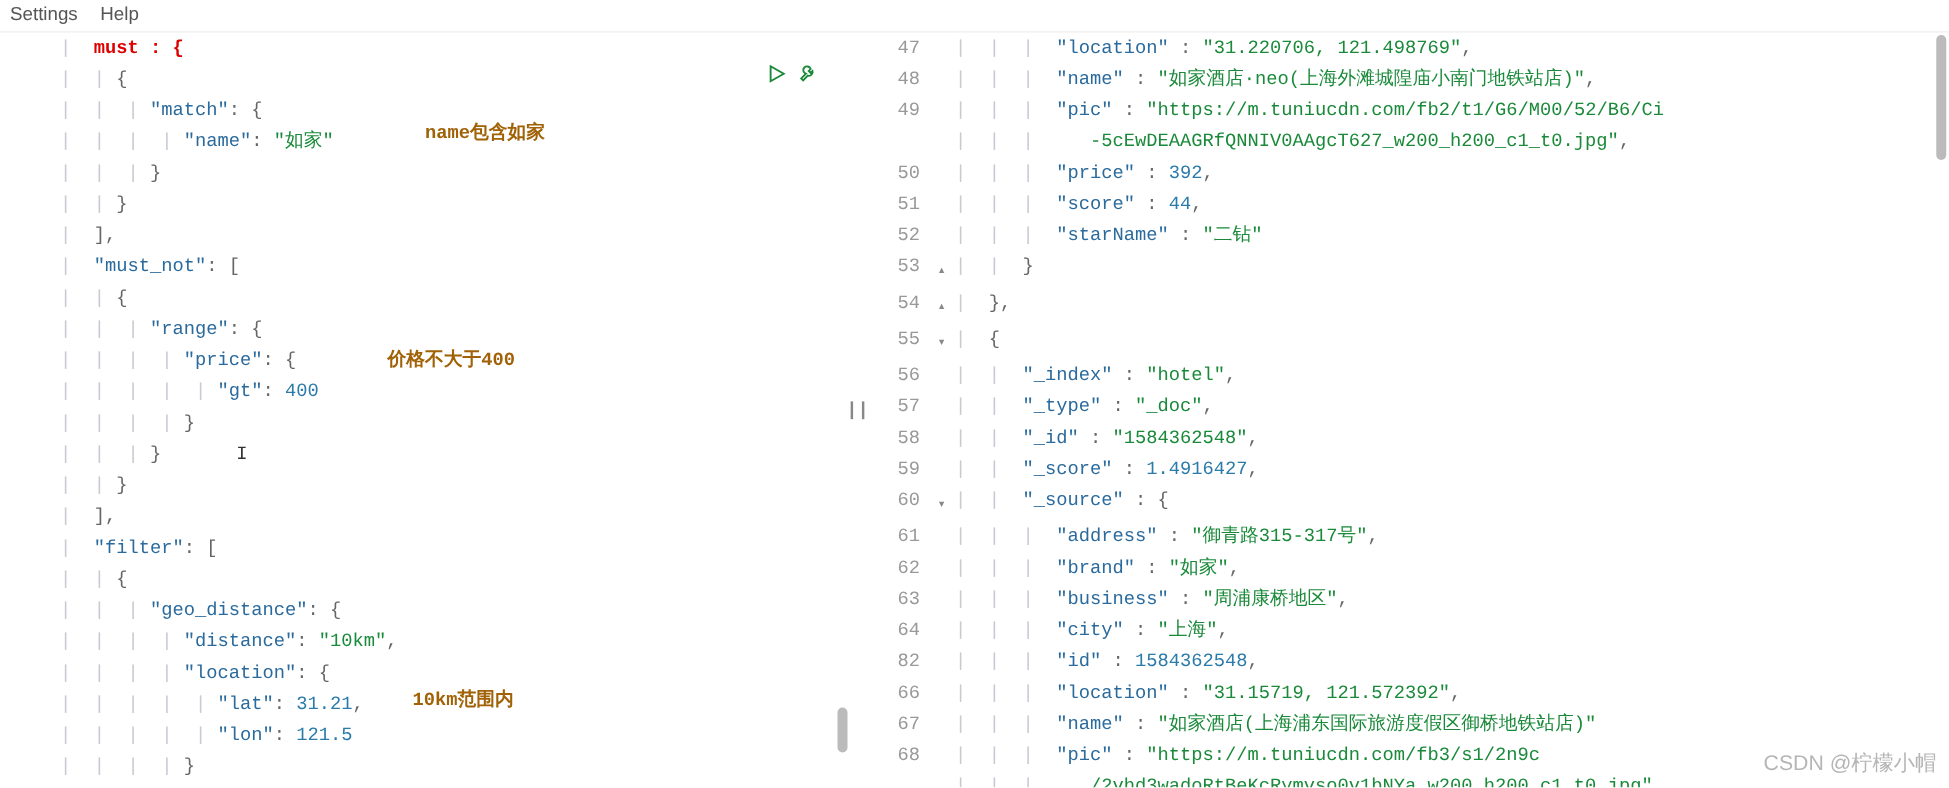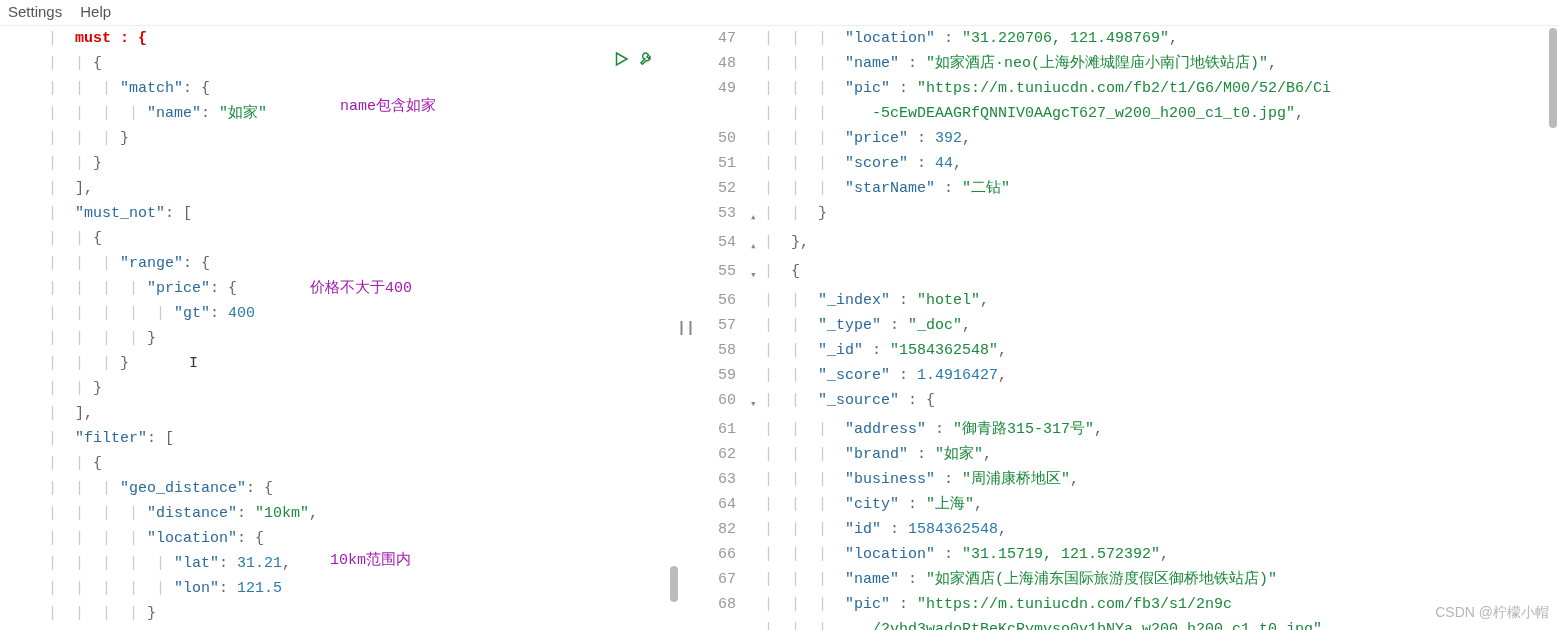--- a/index.html
+++ b/index.html
@@ -73,22 +73,22 @@
   }
   .key { color: #2a6a9c; }
   .str { color: #1a8a3a; }
   .num { color: #2a7aaa; }
   .punc { color: #666; }
   .redlabel {
     color: #d00;
     font-weight: bold;
   }
   .red-annot {
-    color: #a21caf;
-    font-weight: normal;
+    color: #a16207;
+    font-weight: bold;
     position: absolute;
   }
   .action-icons {
     position: absolute;
     top: 24px;
     right: 24px;
     display: flex;
     gap: 8px;
     color: #1a8a3a;
   }
@@ -99,21 +99,21 @@
     width: 8px;
     background: #bbb;
     border-radius: 4px;
   }
   .watermark {
     position: absolute;
     right: 10px;
     bottom: 8px;
     color: rgba(120,120,120,0.55);
     font-family: Arial, sans-serif;
-    font-size: 14px;
+    font-size: 17px;
   }
 </style>
 </head>
 <body>
 
 <div class="menubar">
   <span>Settings</span>
   <span>Help</span>
 </div>
 

